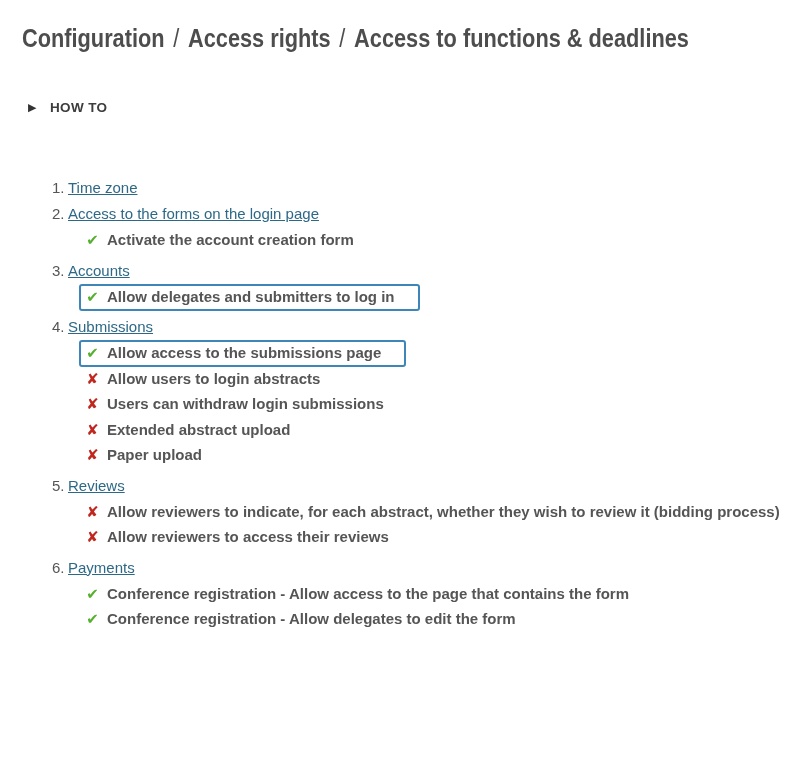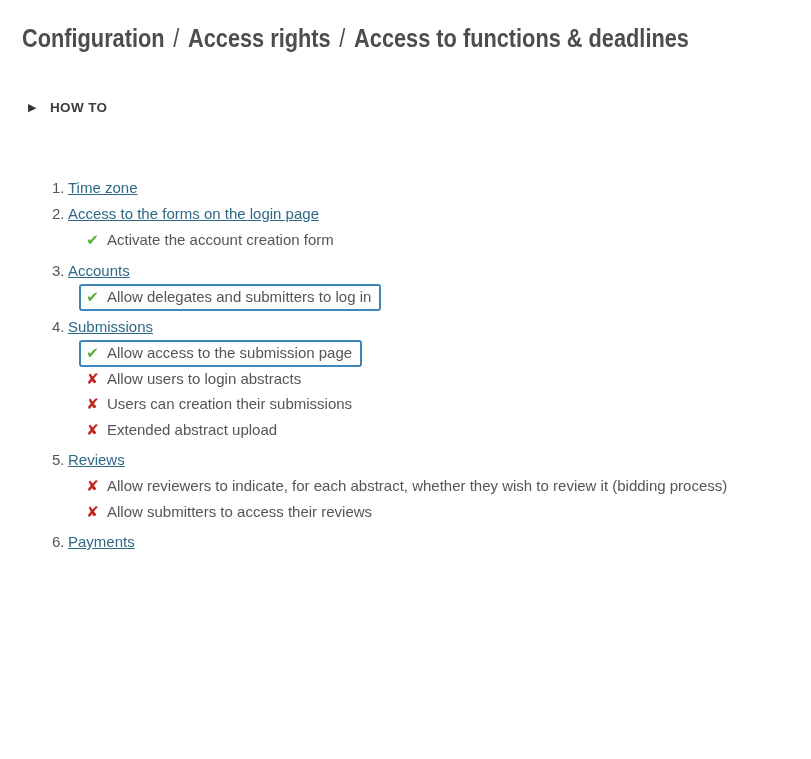--- a/index.html
+++ b/index.html
@@ -57,25 +57,25 @@
     display:inline-block;width:15px;margin-right:7px;
     text-align:center;font-weight:bold;font-size:15px;
     vertical-align:baseline;
   }
   .ic.yes{color:var(--check);}
   .ic.no{color:var(--cross);}
   .chip{display:inline-block;}
   .chip.boxed{
     border:2px solid var(--box);
     border-radius:3px;
-    padding:0 8px 1px 4px;
+    padding:0 23px 1px 4px;
     margin:-3px 0 -3px -6px;
     line-height:22px;
   }
-  .lb{color:var(--text);}
+  .lb{color:var(--text);font-weight:bold;}
 </style>
 </head>
 <body>
 
 <div>
 
   <h1 class="breadcrumb"><span class="bc-item">Configuration</span><span class="bc-sep">/</span><span class="bc-item">Access rights</span><span class="bc-sep">/</span><span class="bc-item">Access to functions &amp; deadlines</span></h1>
 
   <div class="howto">
     <span class="tri">▶</span>
@@ -84,25 +84,29 @@
 
   <ol class="list">
       <li class="section"><span class="num">1.</span><a class="section-link">Time zone</a></li>
       <li class="section"><span class="num">2.</span><a class="section-link">Access to the forms on the login page</a><div class="subs">
           <div class="sub"><span class="chip"><span class="ic yes">✔</span><span class="lb">Activate the account creation form</span></span></div>
         </div></li>
       <li class="section"><span class="num">3.</span><a class="section-link">Accounts</a><div class="subs">
           <div class="sub"><span class="chip boxed"><span class="ic yes">✔</span><span class="lb">Allow delegates and submitters to log in</span></span></div>
         </div></li>
       <li class="section"><span class="num">4.</span><a class="section-link">Submissions</a><div class="subs">
-          <div class="sub"><span class="chip boxed"><span class="ic yes">✔</span><span class="lb">Allow access to the submission page</span></span></div>
+          <div class="sub"><span class="chip boxed"><span class="ic yes">✔</span><span class="lb">Allow access to the submissions page</span></span></div>
           <div class="sub"><span class="chip"><span class="ic no">✘</span><span class="lb">Allow users to login abstracts</span></span></div>
-          <div class="sub"><span class="chip"><span class="ic no">✘</span><span class="lb">Users can creation their submissions</span></span></div>
+          <div class="sub"><span class="chip"><span class="ic no">✘</span><span class="lb">Users can withdraw login submissions</span></span></div>
           <div class="sub"><span class="chip"><span class="ic no">✘</span><span class="lb">Extended abstract upload</span></span></div>
+          <div class="sub"><span class="chip"><span class="ic no">✘</span><span class="lb">Paper upload</span></span></div>
         </div></li>
       <li class="section"><span class="num">5.</span><a class="section-link">Reviews</a><div class="subs">
           <div class="sub"><span class="chip"><span class="ic no">✘</span><span class="lb">Allow reviewers to indicate, for each abstract, whether they wish to review it (bidding process)</span></span></div>
-          <div class="sub"><span class="chip"><span class="ic no">✘</span><span class="lb">Allow submitters to access their reviews</span></span></div>
+          <div class="sub"><span class="chip"><span class="ic no">✘</span><span class="lb">Allow reviewers to access their reviews</span></span></div>
         </div></li>
-      <li class="section"><span class="num">6.</span><a class="section-link">Payments</a></li>
+      <li class="section"><span class="num">6.</span><a class="section-link">Payments</a><div class="subs">
+          <div class="sub"><span class="chip"><span class="ic yes">✔</span><span class="lb">Conference registration - Allow access to the page that contains the form</span></span></div>
+          <div class="sub"><span class="chip"><span class="ic yes">✔</span><span class="lb">Conference registration - Allow delegates to edit the form</span></span></div>
+        </div></li>
     </ol>
 
 </div>
 
 </body></html>

